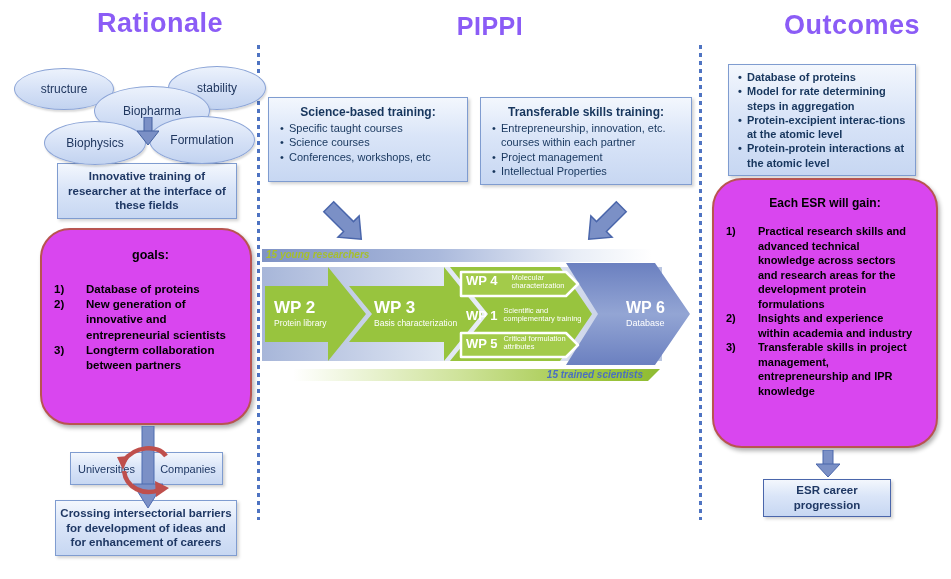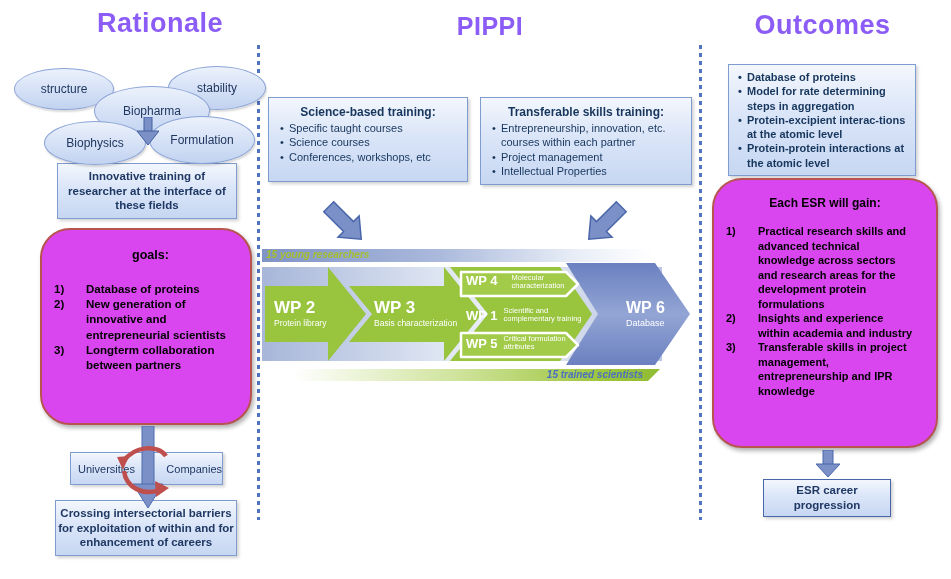--- a/index.html
+++ b/index.html
@@ -26,21 +26,21 @@
   .wpdesc{color:#fff;line-height:1.1;}
   .flowlabel{font-style:italic;font-weight:bold;font-size:10px;}
 </style>
 </head>
 <body>
 
 <div id="stage">
 
   <div class="abs coltitle" style="left:60px;top:8px;width:200px;">Rationale</div>
   <div class="abs coltitle" style="left:400px;top:12px;width:180px;font-size:25px;">PIPPI</div>
-  <div class="abs coltitle" style="left:725px;top:10px;width:195px;">Outcomes</div>
+  <div class="abs coltitle" style="left:725px;top:10px;width:195px;text-align:right;">Outcomes</div>
 
   <div class="abs dotline" style="left:257px;top:45px;height:475px;"></div>
   <div class="abs dotline" style="left:699px;top:45px;height:475px;"></div>
 
   <div class="abs ellipse" style="left:14px;top:68px;width:98px;height:40px;">
       <span>structure</span>
     </div>
   <div class="abs ellipse" style="left:168px;top:66px;width:96px;height:42px;">
       <span>stability</span>
     </div>
@@ -77,38 +77,38 @@
       <div class="n-row">
         <span class="n-num">3)</span>
         <span class="n-text" style="max-width:150px;">Longterm collaboration between partners</span>
       </div>
     </div>
   </div>
 
   <div class="abs bluebox centertext" style="left:70px;top:452px;width:73px;height:33px;font-weight:normal;font-size:11px;box-sizing:border-box;">
     <span>Universities</span>
   </div>
-  <div class="abs bluebox centertext" style="left:143px;top:452px;width:80px;height:33px;font-weight:normal;font-size:11px;box-sizing:border-box;padding-left:10px;justify-content:flex-end;">
+  <div class="abs bluebox centertext" style="left:143px;top:452px;width:80px;height:33px;font-weight:normal;font-size:11px;box-sizing:border-box;padding-left:10px;">
     <span>Companies</span>
   </div>
 
   <svg class="abs" style="left:133px;top:426px;width:30px;height:84px;z-index:5;" viewBox="0 0 30 84">
     <rect x="9" y="0" width="12" height="62" fill="#7b90c6" stroke="#4f6cb0" stroke-width="1"></rect>
     <polygon points="0,58 15,82 30,58" fill="#7b90c6" stroke="#4f6cb0" stroke-width="1"></polygon>
   </svg>
 
   <svg class="abs" style="left:114px;top:444px;width:72px;height:56px;z-index:6;" viewBox="0 0 72 56">
     <path d="M 52,12 C 44,0 20,2 10,17" fill="none" stroke="#bf4f4c" stroke-width="4.5"></path>
     <polygon points="3,13 15,12 9,26" fill="#bf4f4c"></polygon>
     <path d="M 10,27 C 12,44 30,52 45,46" fill="none" stroke="#bf4f4c" stroke-width="4.5"></path>
     <polygon points="42,53 55,44 41,37" fill="#bf4f4c"></polygon>
   </svg>
 
   <div class="abs bluebox centertext" style="left:55px;top:500px;width:182px;height:56px;font-size:11.5px;line-height:1.3;box-sizing:border-box;padding:2px;">
-    <span>Crossing intersectorial barriers for exploitation of within and for enhancement of careers</span>
+    <span>Crossing intersectorial barriers for development of ideas and for enhancement of careers</span>
   </div>
 
   <div class="abs bluebox" style="left:268px;top:97px;width:200px;height:85px;box-sizing:border-box;padding:3px 6px;">
     <div class="boxtitle">Science-based training:</div>
     <div class="b-row">
         <span>Specific taught courses</span>
       </div>
     <div class="b-row">
         <span>Science courses</span>
       </div>

